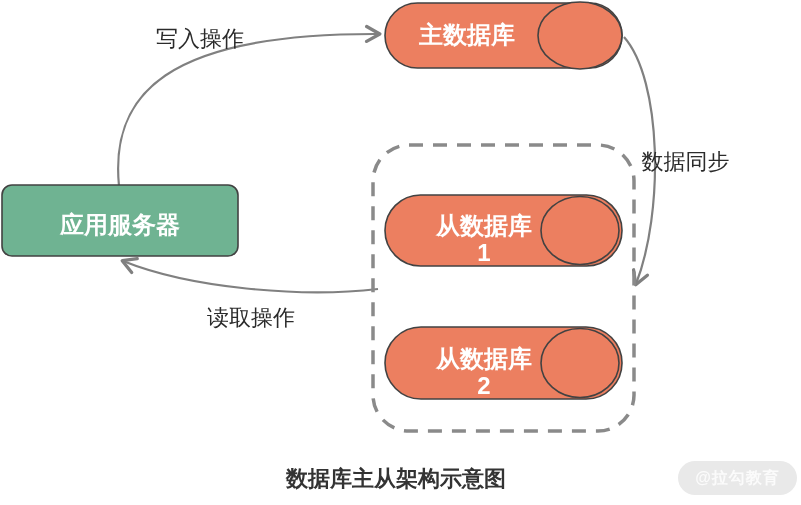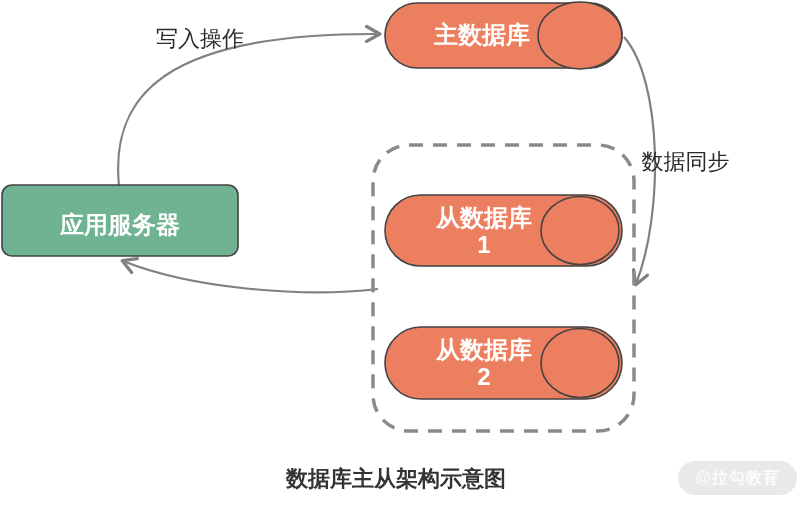--- a/index.html
+++ b/index.html
@@ -16,21 +16,21 @@
     position: absolute;
     display: flex;
     align-items: center;
     justify-content: center;
     color: #ffffff;
     font-weight: 700;
     font-size: 24px;
     text-align: center;
     pointer-events: none;
   }
-  .node-label.two-line { flex-direction: column; line-height: 27px; }
+  .node-label.two-line { flex-direction: column; line-height: 27px; justify-content: flex-end; }
   .edge-label {
     position: absolute;
     color: #2b2b2b;
     font-size: 22px;
     font-weight: 500;
     text-align: center;
     pointer-events: none;
   }
   .caption {
     position: absolute;
@@ -92,34 +92,35 @@
     <g>
       <rect x="385" y="327" width="237" height="72" rx="36" fill="#EC7F60" stroke="#424242" stroke-width="1.6"></rect>
       <ellipse cx="580" cy="363" rx="39" ry="34.5" fill="#EC7F60" stroke="#424242" stroke-width="1.6"></ellipse>
     </g>
 
     <rect x="2" y="185" width="236" height="71" rx="10" fill="#6FB392" stroke="#424242" stroke-width="1.6"></rect>
   </svg>
 
   <div class="node-label" style="left:2px; top:185px; width:236px; height:80px;">应用服务器</div>
 
-  <div class="node-label" style="left:393px; top:3px; width:178px; height:64px;">主数据库</div>
+  <div class="node-label" style="left:378px; top:3px; width:178px; height:64px;">主数据库</div>
 
   <div class="node-label two-line" style="left:388px; top:195px; width:192px; height:71px;">
     <span>从数据库</span>
     <span>1</span>
   </div>
 
   <div class="node-label two-line" style="left:388px; top:327px; width:192px; height:72px;">
     <span>从数据库</span>
     <span>2</span>
   </div>
 
   <div class="edge-label" style="left:140px; top:24px; width:120px;">写入操作</div>
 
+  <div class="edge-label" style="left:190px; top:303px; width:122px;">读取操作</div>
 
   <div class="edge-label" style="left:628px; top:147px; width:115px;">数据同步</div>
 
   <div class="caption">数据库主从架构示意图</div>
 
   <div class="watermark">@拉勾教育</div>
 
 </div>
 
 </body></html>

